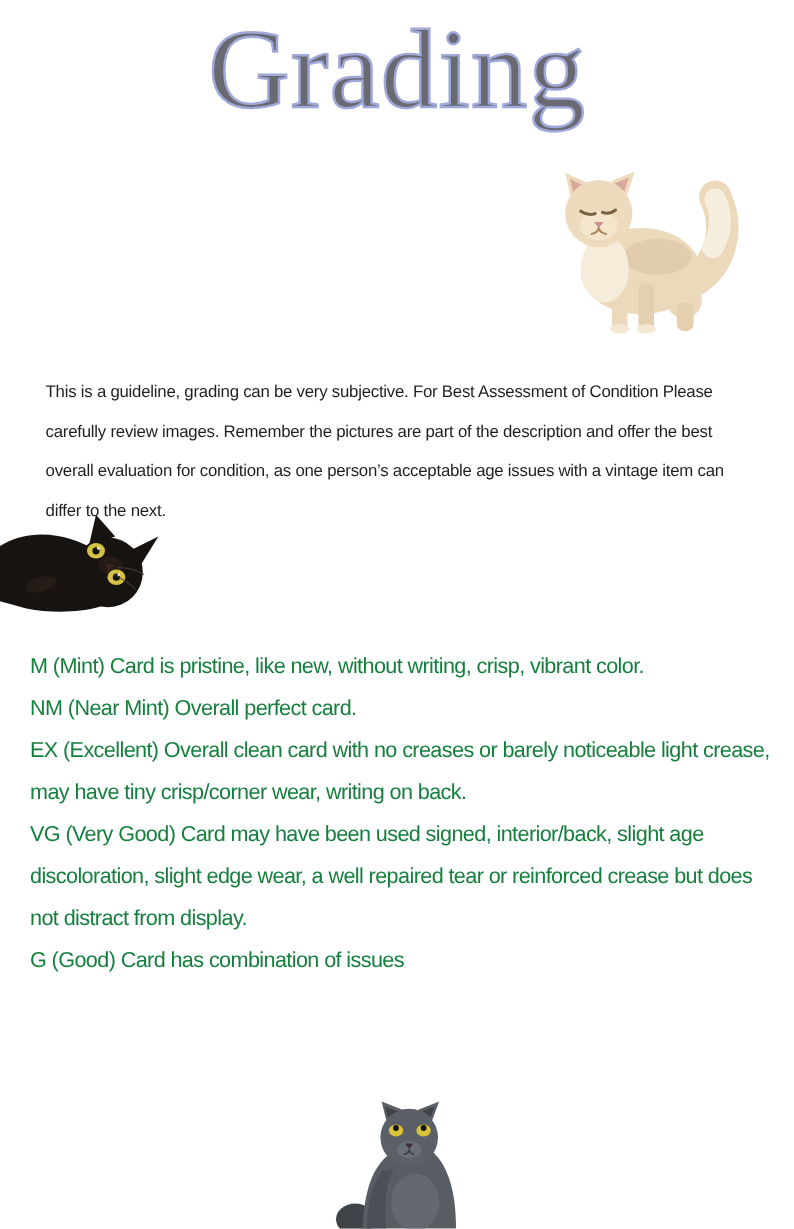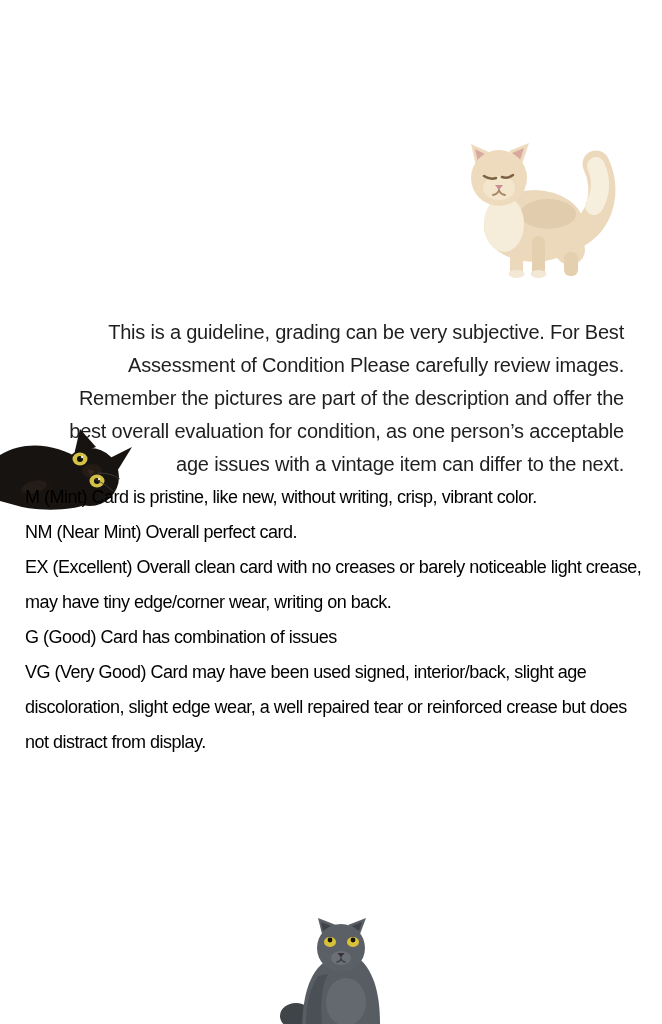--- a/index.html
+++ b/index.html
@@ -19,47 +19,48 @@
     font-weight:400;
     font-size:94px;
     line-height:112px;
     color:#696972;
     -webkit-text-stroke:2px #9fa9d9;
     letter-spacing:1px;
   }
   .intro{
     position:absolute;
     top:296px;left:38px;width:586px;
-    font-size:20px;
+    font-size:14px;
     line-height:33px;
     letter-spacing:-0.2px;
-    text-align:right;
+    text-align:left;
     color:#1f1f1f;
   }
   .grades{
     position:absolute;
-    top:480px;left:25px;width:622px;
-    color:#000000;
+    top:538px;left:25px;width:622px;
+    color:#15803d;
   }
   .grades p{
     margin:0;
     font-size:18px;
     line-height:35px;
     letter-spacing:-0.5px;
   }
   .cat{position:absolute;}
   .cat-cream{left:452px;top:136px;}
   .cat-black{left:0px;top:421px;}
   .cat-gray{left:278px;top:916px;}
 </style>
 </head>
 <body>
 
 <div class="page">
 
+  <h1 class="title">Grading</h1>
 
   <svg class="cat cat-cream" width="168" height="142" viewBox="0 0 168 142" aria-hidden="true">
     <path d="M122,100 C150,86 156,54 144,28" stroke="#ecd9bc" stroke-width="27" stroke-linecap="round" fill="none"></path>
     <path d="M144,30 C150,44 149,58 142,70" stroke="#f7efde" stroke-width="18" stroke-linecap="round" fill="none"></path>
     <ellipse cx="82" cy="90" rx="50" ry="36" fill="#ecd9bc"></ellipse>
     <ellipse cx="96" cy="78" rx="28" ry="15" fill="#d8c2a2" opacity="0.55"></ellipse>
     <ellipse cx="118" cy="114" rx="15" ry="15" fill="#ecd9bc"></ellipse>
     <rect x="112" y="116" width="14" height="24" rx="6" fill="#e4cfae"></rect>
     <rect x="58" y="96" width="13" height="44" rx="6" fill="#ecd9bc"></rect>
     <rect x="80" y="100" width="13" height="40" rx="6" fill="#e4cfae"></rect>
@@ -94,23 +95,23 @@
     <ellipse cx="97" cy="60" rx="7.5" ry="6.5" fill="#d3c145"></ellipse>
     <circle cx="97" cy="60" r="3" fill="#10100c"></circle>
     <circle cx="99" cy="58" r="1.2" fill="#ffffff" opacity="0.85"></circle>
     <path d="M88,48 l7,2 -5,5 z" fill="#3a2620"></path>
     <path d="M98,52 q14,0 22,6 M95,58 q12,6 18,12" stroke="#4a4038" stroke-width="1" fill="none" opacity="0.8"></path>
   </svg>
 
   <div class="grades">
     <p>M (Mint) Card is pristine, like new, without writing, crisp, vibrant color.</p>
     <p>NM (Near Mint) Overall perfect card.</p>
-    <p>EX (Excellent) Overall clean card with no creases or barely noticeable light crease, may have tiny edge/corner wear, writing on back.</p>
+    <p>EX (Excellent) Overall clean card with no creases or barely noticeable light crease, may have tiny crisp/corner wear, writing on back.</p>
+    <p>VG (Very Good) Card may have been used signed, interior/back, slight age discoloration, slight edge wear, a well repaired tear or reinforced crease but does not distract from display.</p>
     <p>G (Good) Card has combination of issues</p>
-    <p>VG (Very Good) Card may have been used signed, interior/back, slight age discoloration, slight edge wear, a well repaired tear or reinforced crease but does not distract from display.</p>
   </div>
 
   <svg class="cat cat-gray" width="120" height="108" viewBox="0 0 120 108" aria-hidden="true">
     <ellipse cx="18" cy="100" rx="16" ry="13" fill="#3f4449"></ellipse>
     <path d="M62,38 C36,46 26,68 24,108 L102,108 C102,74 94,48 74,38 Z" fill="#585d63"></path>
     <path d="M40,60 C30,76 28,92 28,108 L44,108 C42,86 44,70 50,58 Z" fill="#484d52" opacity="0.8"></path>
     <ellipse cx="68" cy="86" rx="20" ry="24" fill="#676d73" opacity="0.75"></ellipse>
     <path d="M44,18 L40,2 L58,9 Z" fill="#5b6066"></path>
     <path d="M45,15 L43,6 L53,10 Z" fill="#3f4348"></path>
     <path d="M82,18 L88,2 L70,9 Z" fill="#5b6066"></path>

